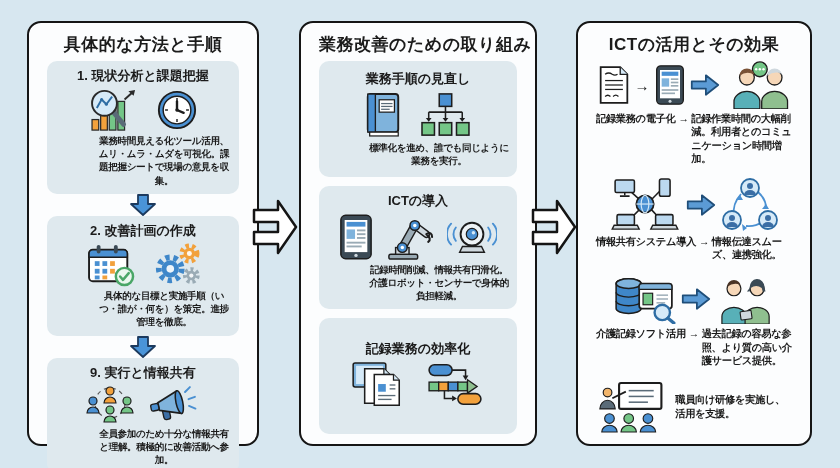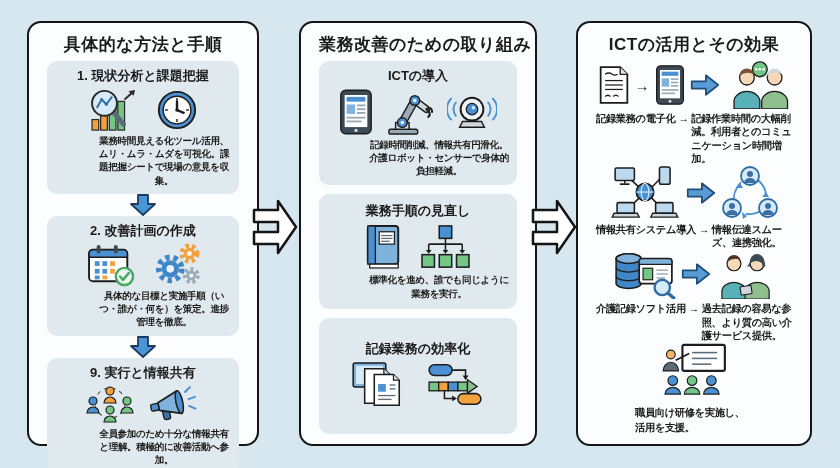--- a/index.html
+++ b/index.html
@@ -23,21 +23,21 @@
   #panel-2 .step{flex:1;display:flex;flex-direction:column;justify-content:center;}
   .step-h{font-size:13px;font-weight:bold;margin:1px 0;}
   .icons{display:flex;justify-content:center;align-items:center;gap:14px;padding:2px 0;}
   .cap{font-size:9.6px;font-weight:bold;line-height:1.38;letter-spacing:-.4px;margin-left:42px;}
   .darr{align-self:center;margin:0;flex:0 0 auto;}
   .row{display:flex;flex-direction:column;}
   .r-icons{display:flex;align-items:center;justify-content:center;gap:5px;}
   .r-cap{display:flex;gap:3px;font-size:10.3px;font-weight:bold;line-height:1.3;letter-spacing:-.4px;justify-content:center;margin-top:3px;}
   .r-cap .lbl,.r-cap .ar{white-space:nowrap;}
   .r-cap .eff{max-width:127px;}
-  .row4{flex-direction:column;align-items:center;justify-content:center;gap:10px;}
+  .row4{flex-direction:row;align-items:center;justify-content:center;gap:10px;}
   .cap4{font-size:10.3px;font-weight:bold;line-height:1.4;width:118px;letter-spacing:-.4px;}
   .flow-arrow{position:absolute;}
   .thin-ar{font-size:15px;font-weight:bold;line-height:1;}
 </style>
 </head>
 <body>
 
 <div class="panel" id="panel-1">
   <div class="panel-title">具体的な方法と手順</div>
   <div class="col">
@@ -159,20 +159,58 @@
 
 <svg class="flow-arrow" style="left:252px;top:198px" width="46" height="58" viewBox="0 0 46 58">
   <path d="M26,3 L44,29 L26,55 L26,46 L2,46 L2,34 L26,34 L26,24 L2,24 L2,12 L26,12 Z" fill="#ffffff" stroke="#151515" stroke-width="2.5" stroke-linejoin="round"></path>
 </svg>
 
 <div class="panel" id="panel-2">
   <div class="panel-title">業務改善のための取り組み</div>
   <div class="col">
 
     <div class="step">
+      <div class="step-h">業務手順の見直し</div>
+      <div class="icons">
+        <svg width="40" height="48" viewBox="0 0 42 50">
+          <rect x="5" y="3" width="32" height="40" rx="3" fill="#7fb3dc" stroke="#1d1d1d" stroke-width="2"></rect>
+          <rect x="5" y="3" width="8" height="40" fill="#4a90d2" stroke="#1d1d1d" stroke-width="1.4"></rect>
+          <rect x="17" y="9" width="16" height="13" fill="#fff" stroke="#1d1d1d" stroke-width="1.3"></rect>
+          <g stroke="#5a6b78" stroke-width="1.3">
+              <line x1="19" y1="13" x2="31" y2="13"></line>
+              <line x1="19" y1="16" x2="31" y2="16"></line>
+              <line x1="19" y1="19" x2="28" y2="19"></line>
+            </g>
+          <rect x="7" y="43" width="30" height="4" fill="#fff" stroke="#1d1d1d" stroke-width="1.3"></rect>
+        </svg>
+        <svg width="56" height="46" viewBox="0 0 58 48">
+          <rect x="23" y="2" width="13" height="13" fill="#4a90d2" stroke="#1d1d1d" stroke-width="1.6"></rect>
+          <g stroke="#1d1d1d" stroke-width="1.6" fill="none">
+            <line x1="29.5" y1="15" x2="29.5" y2="21"></line>
+              <line x1="12" y1="21" x2="47" y2="21"></line>
+            <line x1="12" y1="21" x2="12" y2="28"></line>
+              <line x1="29.5" y1="21" x2="29.5" y2="28"></line>
+              <line x1="47" y1="21" x2="47" y2="28"></line>
+          </g>
+          <g fill="#1d1d1d">
+            <polygon points="9,27 15,27 12,31"></polygon>
+              <polygon points="26.5,27 32.5,27 29.5,31"></polygon>
+              <polygon points="44,27 50,27 47,31"></polygon>
+          </g>
+          <g fill="#74c687" stroke="#1d1d1d" stroke-width="1.6">
+            <rect x="5" y="32" width="13" height="13"></rect>
+              <rect x="23" y="32" width="13" height="13"></rect>
+              <rect x="41" y="32" width="13" height="13"></rect>
+          </g>
+        </svg>
+      </div>
+      <div class="cap">標準化を進め、誰でも同じように業務を実行。</div>
+    </div>
+
+    <div class="step">
       <div class="step-h">ICTの導入</div>
       <div class="icons" style="gap:10px">
         <svg width="34" height="48" viewBox="0 0 36 50">
           <rect x="2" y="2" width="32" height="46" rx="5" fill="#3b4a55" stroke="#1d1d1d" stroke-width="1.6"></rect>
           <rect x="6" y="7" width="24" height="34" fill="#fff"></rect>
           <rect x="8" y="9" width="20" height="5" fill="#4a90d2"></rect>
           <rect x="8" y="17" width="9" height="10" fill="#7fb3dc"></rect>
           <g fill="#9aabb5">
               <rect x="19" y="17" width="9" height="2"></rect>
               <rect x="19" y="21" width="9" height="2"></rect>
@@ -202,58 +240,20 @@
           <circle cx="27.5" cy="15.5" r="1.8" fill="#d6eaf8"></circle>
           <g stroke="#4a90d2" stroke-width="2" fill="none" stroke-linecap="round">
             <path d="M9,10 a11,11 0 0 0 0,14"></path>
               <path d="M4,6 a16,16 0 0 0 0,22"></path>
             <path d="M43,10 a11,11 0 0 1 0,14"></path>
               <path d="M48,6 a16,16 0 0 1 0,22"></path>
           </g>
         </svg>
       </div>
       <div class="cap">記録時間削減、情報共有円滑化。介護ロボット・センサーで身体的負担軽減。</div>
-    </div>
-
-    <div class="step">
-      <div class="step-h">業務手順の見直し</div>
-      <div class="icons">
-        <svg width="40" height="48" viewBox="0 0 42 50">
-          <rect x="5" y="3" width="32" height="40" rx="3" fill="#7fb3dc" stroke="#1d1d1d" stroke-width="2"></rect>
-          <rect x="5" y="3" width="8" height="40" fill="#4a90d2" stroke="#1d1d1d" stroke-width="1.4"></rect>
-          <rect x="17" y="9" width="16" height="13" fill="#fff" stroke="#1d1d1d" stroke-width="1.3"></rect>
-          <g stroke="#5a6b78" stroke-width="1.3">
-              <line x1="19" y1="13" x2="31" y2="13"></line>
-              <line x1="19" y1="16" x2="31" y2="16"></line>
-              <line x1="19" y1="19" x2="28" y2="19"></line>
-            </g>
-          <rect x="7" y="43" width="30" height="4" fill="#fff" stroke="#1d1d1d" stroke-width="1.3"></rect>
-        </svg>
-        <svg width="56" height="46" viewBox="0 0 58 48">
-          <rect x="23" y="2" width="13" height="13" fill="#4a90d2" stroke="#1d1d1d" stroke-width="1.6"></rect>
-          <g stroke="#1d1d1d" stroke-width="1.6" fill="none">
-            <line x1="29.5" y1="15" x2="29.5" y2="21"></line>
-              <line x1="12" y1="21" x2="47" y2="21"></line>
-            <line x1="12" y1="21" x2="12" y2="28"></line>
-              <line x1="29.5" y1="21" x2="29.5" y2="28"></line>
-              <line x1="47" y1="21" x2="47" y2="28"></line>
-          </g>
-          <g fill="#1d1d1d">
-            <polygon points="9,27 15,27 12,31"></polygon>
-              <polygon points="26.5,27 32.5,27 29.5,31"></polygon>
-              <polygon points="44,27 50,27 47,31"></polygon>
-          </g>
-          <g fill="#74c687" stroke="#1d1d1d" stroke-width="1.6">
-            <rect x="5" y="32" width="13" height="13"></rect>
-              <rect x="23" y="32" width="13" height="13"></rect>
-              <rect x="41" y="32" width="13" height="13"></rect>
-          </g>
-        </svg>
-      </div>
-      <div class="cap">標準化を進め、誰でも同じように業務を実行。</div>
     </div>
 
     <div class="step">
       <div class="step-h">記録業務の効率化</div>
       <div class="icons">
         <svg width="60" height="48" viewBox="0 0 62 50">
           <rect x="2" y="2" width="34" height="25" rx="2" fill="#7fb3dc" stroke="#1d1d1d" stroke-width="1.6"></rect>
           <rect x="5" y="5" width="28" height="19" fill="#d6eaf8"></rect>
           <path d="M14,8 h20 l6,6 v30 h-26 z" fill="#fff" stroke="#1d1d1d" stroke-width="1.6"></path>
           <path d="M34,8 v6 h6" fill="#d6eaf8" stroke="#1d1d1d" stroke-width="1.3"></path>

